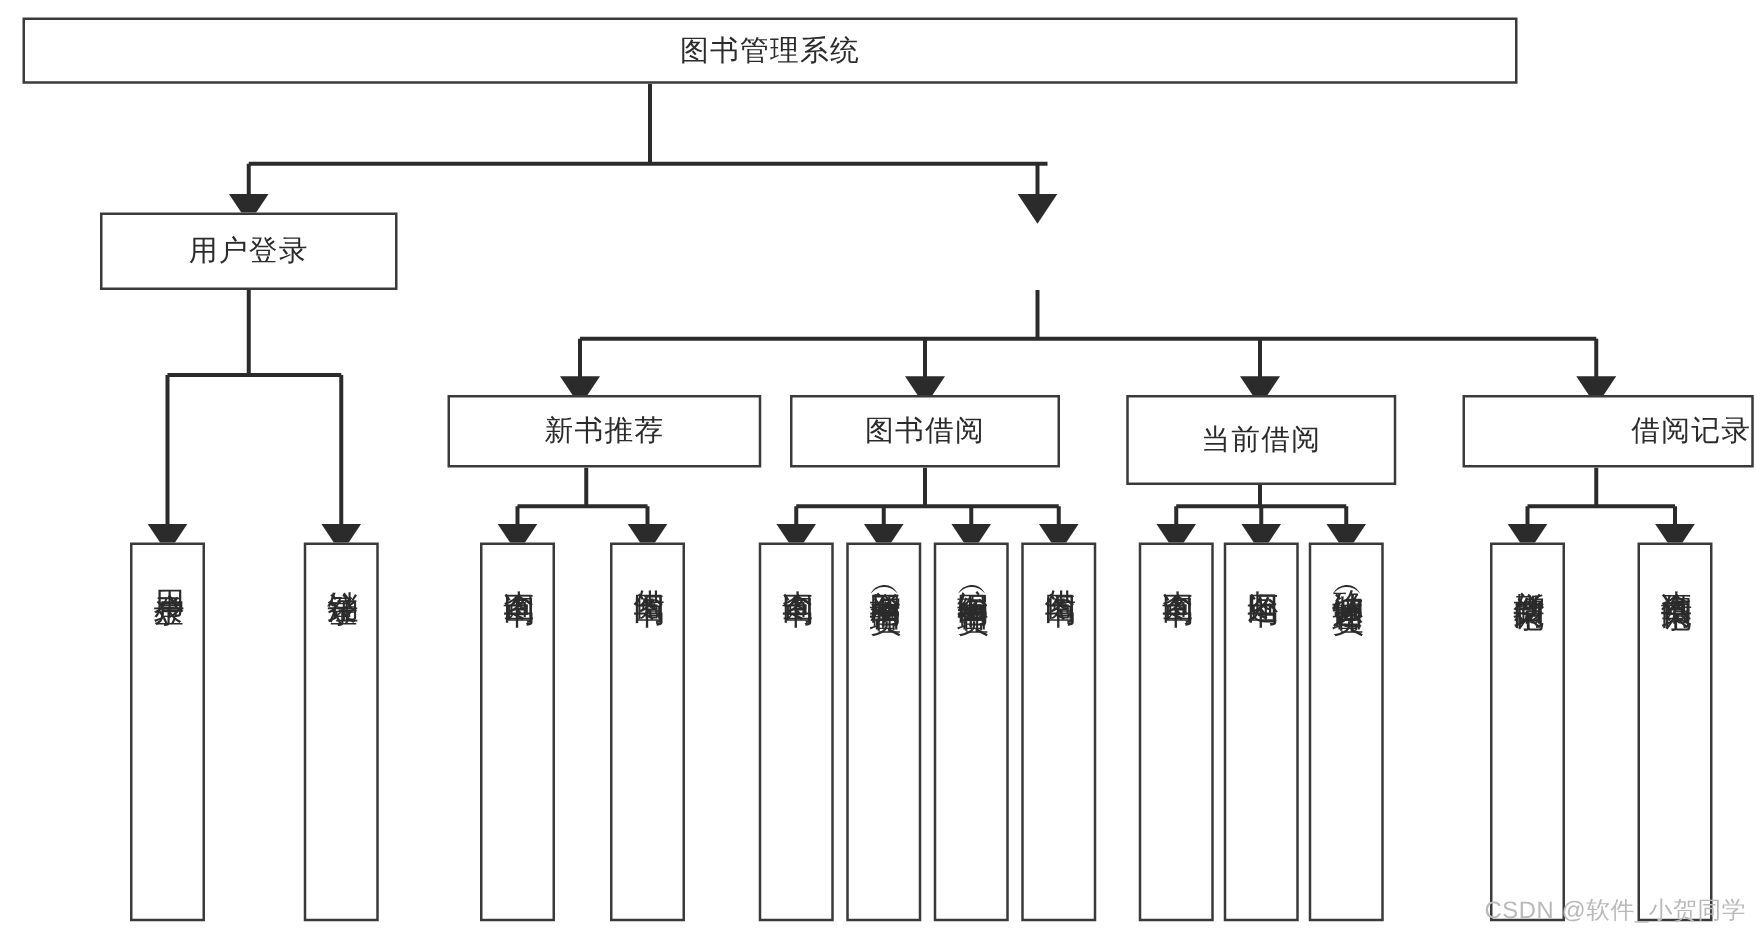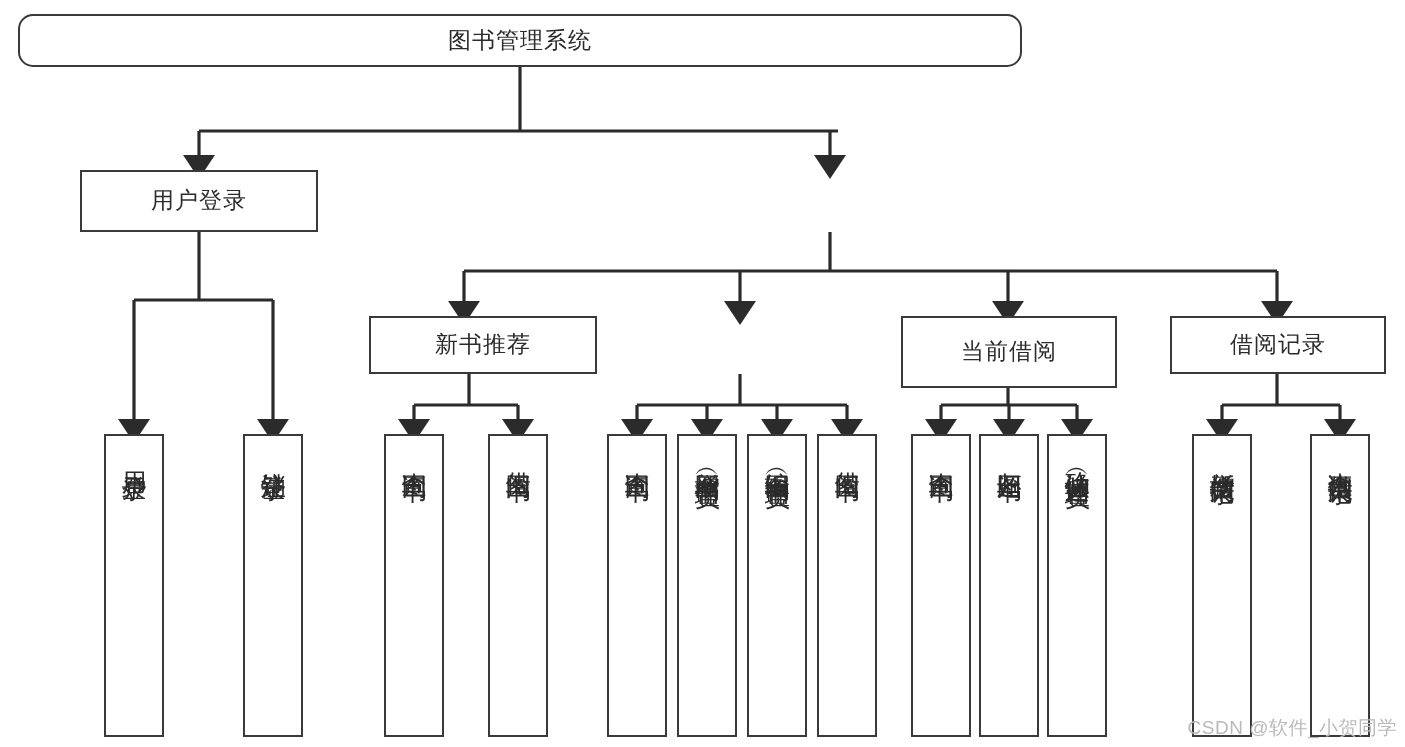--- a/index.html
+++ b/index.html
@@ -115,35 +115,38 @@
       <path d="M1009,405 L1009,426" marker-end="url(#arrowhead)"></path>
       <path d="M1077,405 L1077,426" marker-end="url(#arrowhead)"></path>
 
       <path d="M1277,374 L1277,405"></path>
       <path d="M1222,405 L1340,405"></path>
       <path d="M1222,405 L1222,426" marker-end="url(#arrowhead)"></path>
       <path d="M1340,405 L1340,426" marker-end="url(#arrowhead)"></path>
     </g>
   </svg>
 
-  <div class="node horiz root" style="left:18px; top:14px; width:1004px; height:53px;border-radius:15px;">
+  <div class="node horiz root" style="left:18px; top:14px; width:1196px; height:53px;">
     <span>图书管理系统</span>
   </div>
 
   <div class="node horiz" style="left:80px; top:170px; width:238px; height:62px;">
     <span>用户登录</span>
   </div>
 
-  <div class="node horiz" style="left:369px; top:316px; width:228px; height:58px;">
+  <div class="node horiz" style="left:358px; top:316px; width:251px; height:58px;">
     <span>新书推荐</span>
+  </div>
+  <div class="node horiz" style="left:632px; top:316px; width:216px; height:58px;">
+    <span>图书借阅</span>
   </div>
   <div class="node horiz" style="left:901px; top:316px; width:216px; height:72px;">
     <span>当前借阅</span>
   </div>
-  <div class="node horiz" style="left:1170px; top:316px; width:216px; height:58px;">
+  <div class="node horiz" style="left:1170px; top:316px; width:233px; height:58px;justify-content:flex-end;">
     <span>借阅记录</span>
   </div>
 
   <div class="node leaf" style="left:104px; top:434px; width:60px; height:303px;">
     <span class="vtext">用户登录</span>
   </div>
   <div class="node leaf" style="left:243px; top:434px; width:60px; height:303px;">
     <span class="vtext">注销登录</span>
   </div>
 

